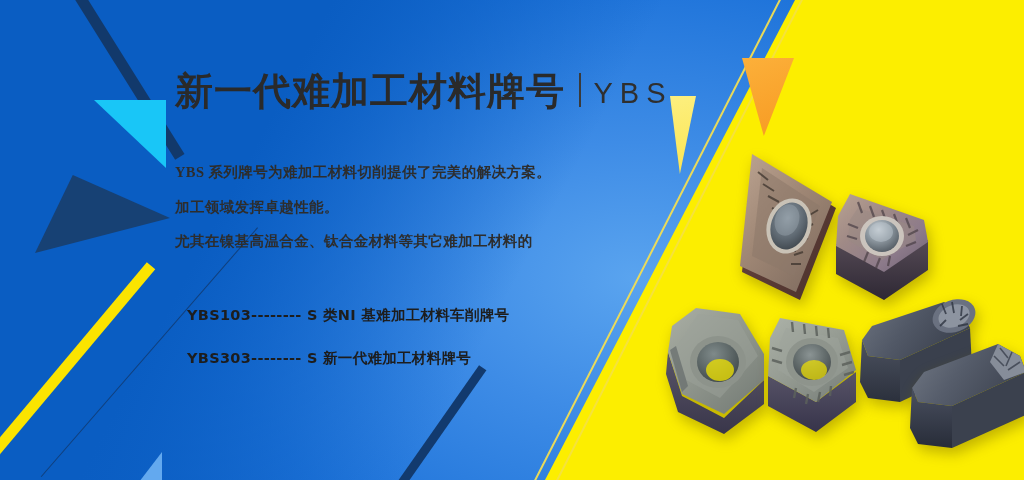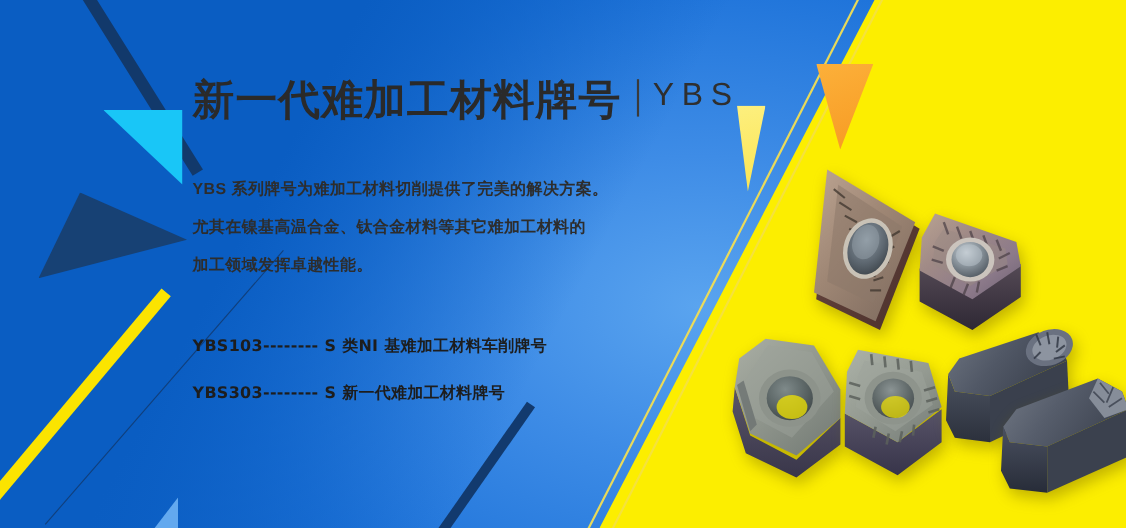--- a/index.html
+++ b/index.html
@@ -78,21 +78,21 @@
   }
   .tri-lyellow{
     left:670px;top:96px;width:26px;height:78px;
     background:linear-gradient(170deg,#fdef7e 0%,#fbe552 100%);
     clip-path:polygon(0 0, 100% 0, 38% 100%);
   }
   
   .content{position:absolute;left:175px;top:0;width:470px;height:480px;}
   .title-row{
     position:absolute;top:72px;left:0;
-    display:flex;gap:0;
+    display:flex;align-items:flex-end;gap:0;
     white-space:nowrap;
   }
   .title-main{
     font-size:38px;line-height:1;font-weight:700;
     color:#2a2a2a;letter-spacing:1px;
     font-family:"DejaVu Sans","Liberation Sans",sans-serif;
   }
   .title-div{
     display:inline-block;width:1.5px;height:34px;
     background:#3a3a3a;margin:0 13px 3px 14px;
@@ -102,23 +102,23 @@
     color:#2f2f2f;letter-spacing:7px;
     font-family:"Liberation Sans",sans-serif;
     padding-bottom:2px;
   }
   .desc{position:absolute;top:165px;left:0;}
   .desc p{
     margin:0 0 20px 0;
     font-size:14.5px;line-height:1;
     font-weight:700;color:#2d2d2d;
     letter-spacing:.4px;
-    font-family:Liberation Sans, sans-serif;
-  }
-  .items{position:absolute;top:308px;left:0;}
+    font-family:Liberation Serif, serif;
+  }
+  .items{position:absolute;top:308px;left:12px;}
   .items p{
     margin:0 0 28px 0;
     font-size:14.5px;line-height:1;
     font-weight:700;color:#1d1d1d;
     letter-spacing:.3px;
     font-family:"DejaVu Sans","Liberation Sans",sans-serif;
   }
   
   .products{position:absolute;left:620px;top:140px;width:404px;height:310px;}
   .insert{position:absolute;}
@@ -156,22 +156,22 @@
   <div class="content">
 
     <div class="title-row">
       <span class="title-main">新一代难加工材料牌号</span>
       <span class="title-div"></span>
       <span class="title-sub">YBS</span>
     </div>
 
     <div class="desc">
       <p>YBS 系列牌号为难加工材料切削提供了完美的解决方案。</p>
+      <p>加工领域发挥卓越性能。</p>
       <p>尤其在镍基高温合金、钛合金材料等其它难加工材料的</p>
-      <p>加工领域发挥卓越性能。</p>
     </div>
 
     <div class="items">
       <p>YBS103-------- S 类NI 基难加工材料车削牌号</p>
       <p>YBS303-------- S 新一代难加工材料牌号</p>
     </div>
   </div>
 
   <div class="products">
 

